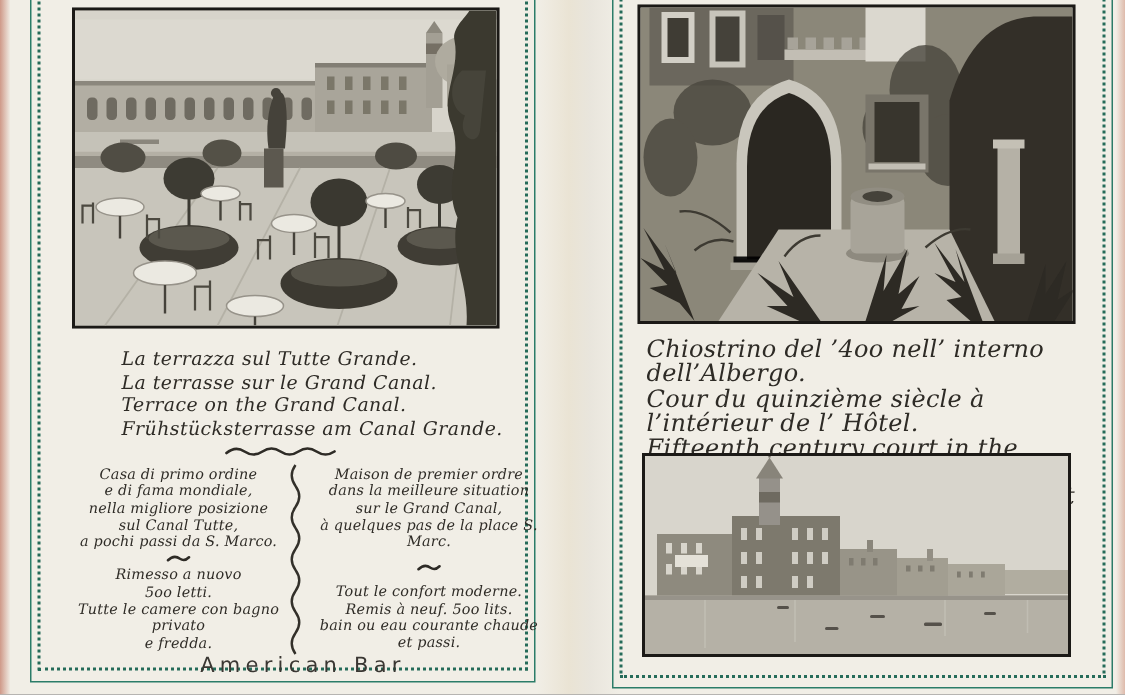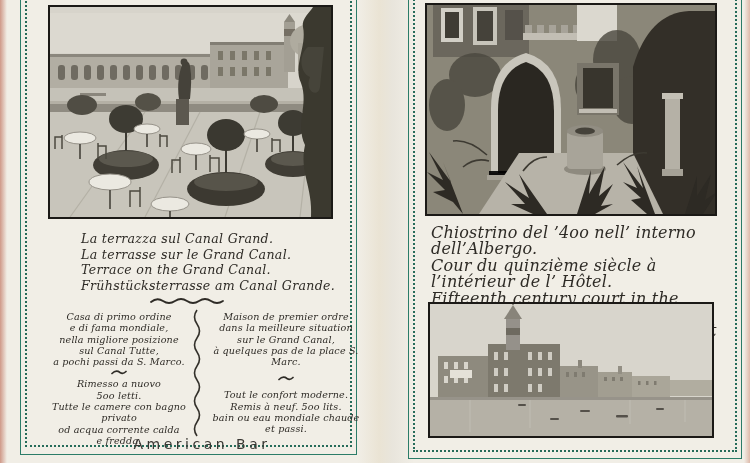--- a/index.html
+++ b/index.html
@@ -173,21 +173,21 @@
           <path d="M90,180 v20 m0,-16 h-10 v16"></path>
         </g>
       </g>
 
       <path d="M281,0 v210 h-20 c2,-30 -12,-45 -6,-72 c-10,-22 4,-40 -4,-62 c-8,-18 6,-36 2,-56 c-2,-8 8,-16 10,-20 z" fill="#3b392f"></path>
       <path d="M258,40 c-10,8 -8,26 2,30 c-6,14 8,22 10,10 l4,-40 z" fill="#46443a"></path>
     </svg>
   </div>
 
   <div class="cap1">
-    <div>La terrazza sul Canal Grand.</div>
+    <div>La terrazza sul Tutte Grande.</div>
     <div>La terrasse sur le Grand Canal.</div>
     <div>Terrace on the Grand Canal.</div>
     <div>Frühstücksterrasse am Canal Grande.</div>
   </div>
 
   <svg class="sq-h" width="76" height="9">
     <path d="M2,6 Q8,1 14,5 T26,5 T38,5 T50,5 T62,5 T74,5" fill="none" stroke="#2e2b26" stroke-width="1.8" stroke-linecap="round"></path>
   </svg>
 
   <svg class="sq-v" width="12" height="128">
@@ -199,35 +199,34 @@
     <div>e di fama mondiale,</div>
     <div>nella migliore posizione</div>
     <div>sul Canal Tutte,</div>
     <div>a pochi passi da S. Marco.</div>
     <svg class="tilde" width="18" height="7">
       <path d="M2,4.5 Q6,0.5 10,3.5 Q13,5.5 16,2.5" fill="none" stroke="#2e2b26" stroke-width="1.7" stroke-linecap="round"></path>
     </svg>
     <div>Rimesso a nuovo</div>
     <div>5oo letti.</div>
     <div>Tutte le camere con bagno privato</div>
-    <div>od acqua corrente calda</div>
     <div>e fredda.</div>
   </div>
 
   <div class="col col-fr">
     <div>Maison de premier ordre</div>
     <div>dans la meilleure situation</div>
     <div>sur le Grand Canal,</div>
     <div>à quelques pas de la place S. Marc.</div>
     <svg class="tilde" style="margin-top:8px;margin-bottom:7px" width="18" height="7">
       <path d="M2,4.5 Q6,0.5 10,3.5 Q13,5.5 16,2.5" fill="none" stroke="#2e2b26" stroke-width="1.7" stroke-linecap="round"></path>
     </svg>
     <div>Tout le confort moderne.</div>
     <div>Remis à neuf. 5oo lits.</div>
-    <div>bain ou eau mondiale chaude</div>
+    <div>bain ou eau courante chaude</div>
     <div>et passi.</div>
   </div>
 
   <div class="bar">American Bar</div>
 
   <div class="photo ph2">
     <svg viewBox="0 0 288 209" preserveAspectRatio="none">
       <rect width="288" height="209" fill="#8b8779"></rect>
 
       <rect x="6" y="0" width="96" height="52" fill="#6b675d"></rect>

